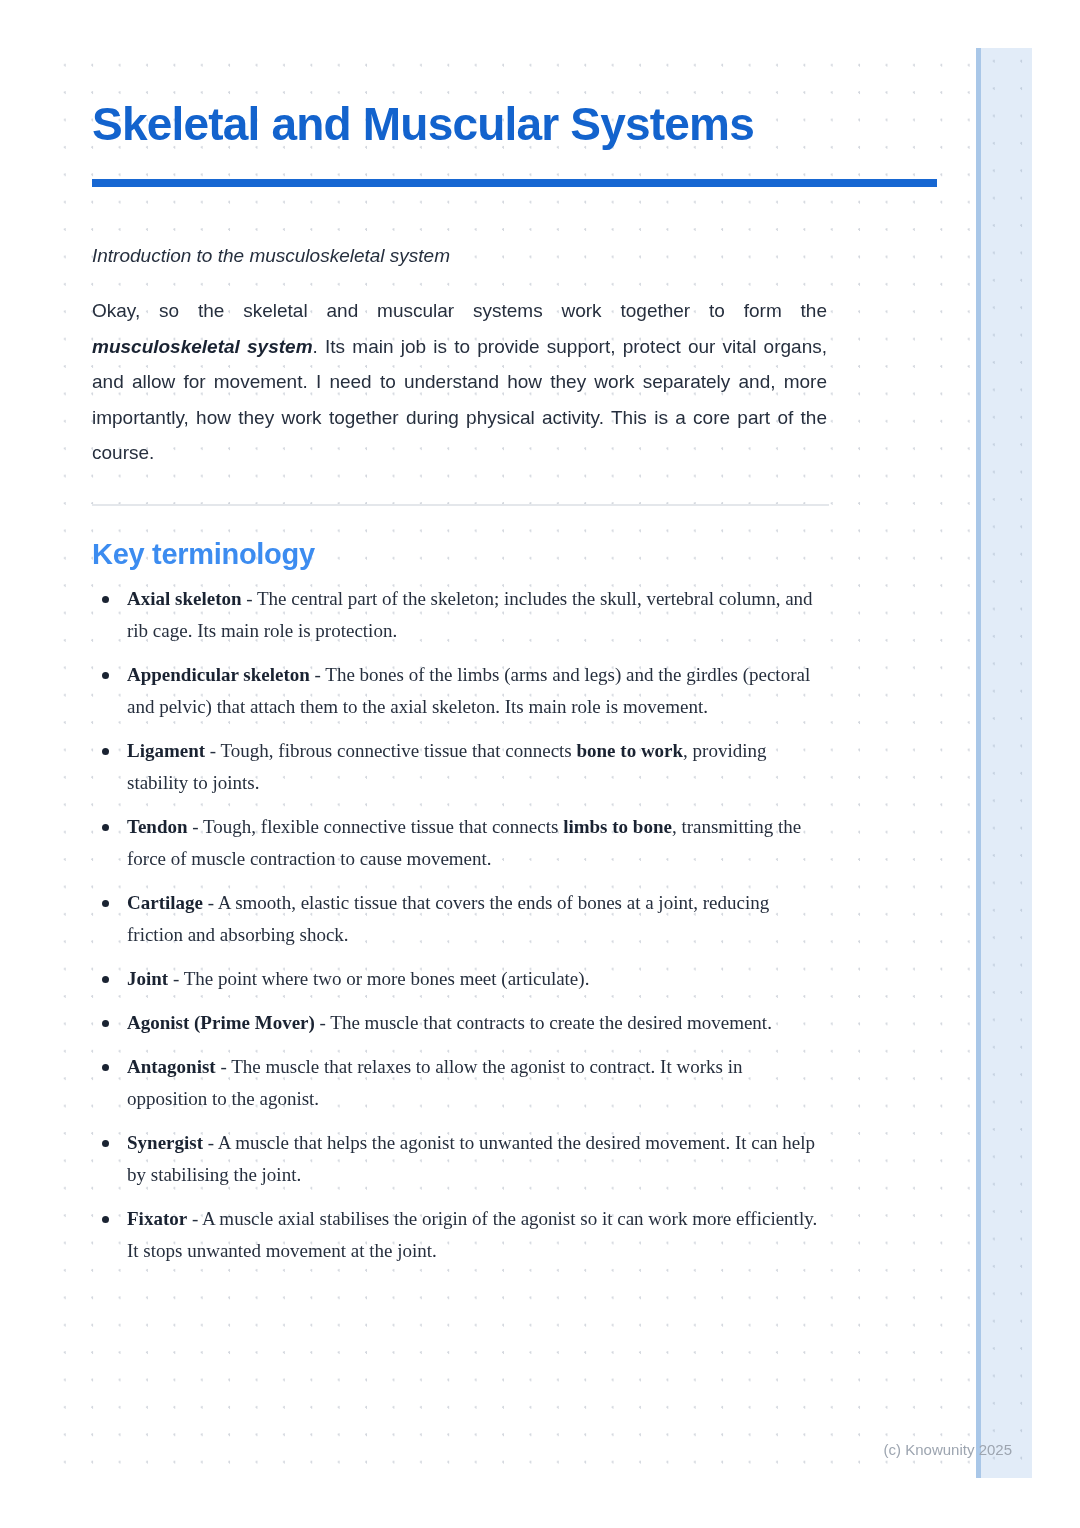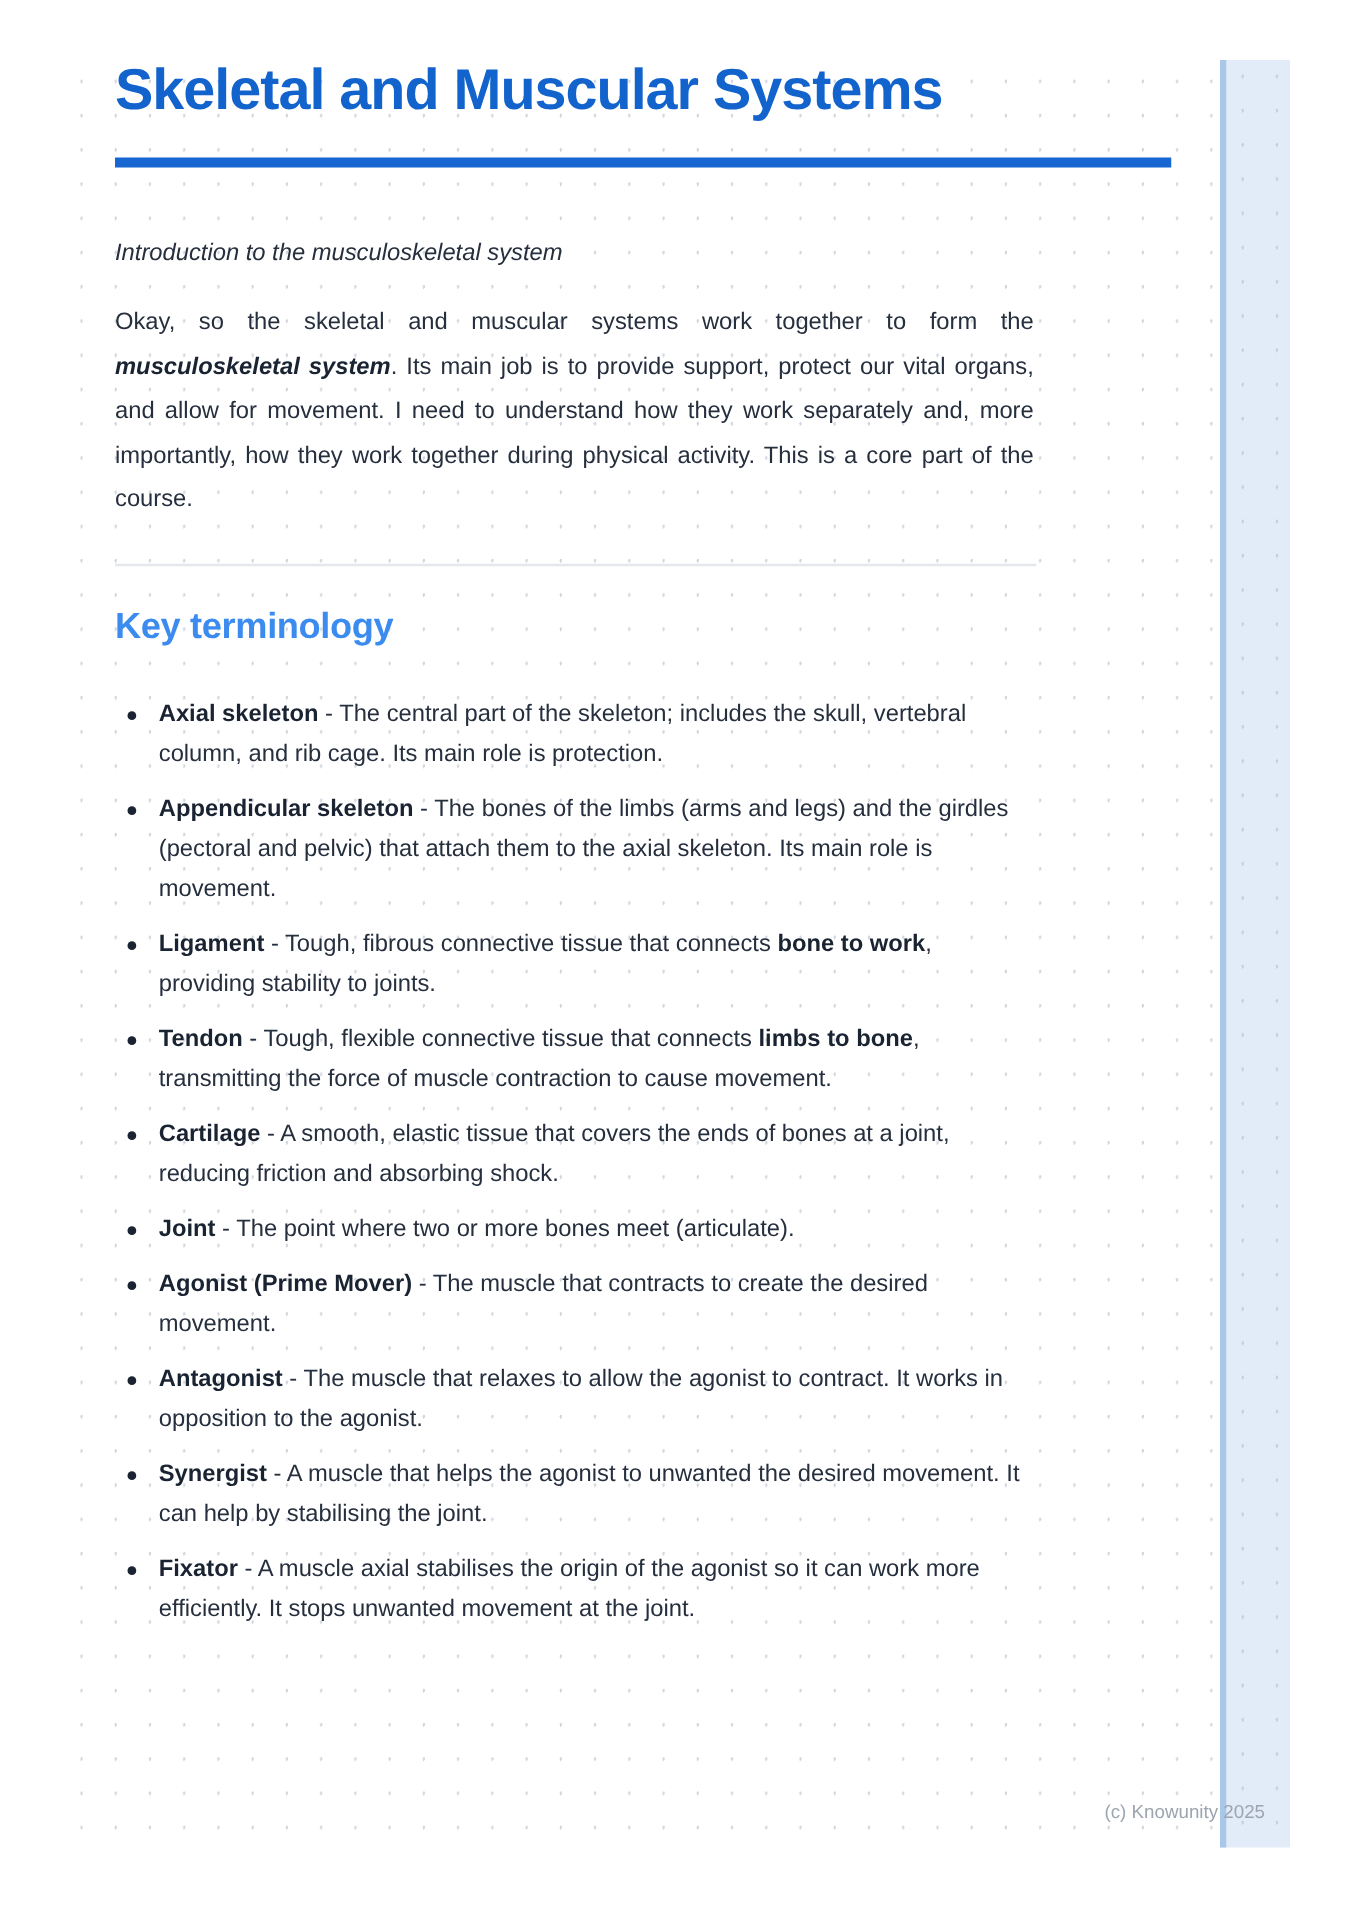--- a/index.html
+++ b/index.html
@@ -39,21 +39,21 @@
     background-image:radial-gradient(1.2px 2.2px at 13px 13px, #c3cfde 70%, rgba(255,255,255,0) 76%);
     background-size:27.4px 27.4px;
     border-left:5px solid var(--strip-border);
   }
   .content{
     position:absolute;
     left:92px;top:0;
     width:845px;
   }
   h1.page-title{
-    margin-top:42px;
+    margin-top:95px;
     max-width:720px;
     font-size:46px;
     line-height:1.3;
     font-weight:700;
     letter-spacing:-0.8px;
     color:var(--title-blue);
   }
   .title-underline{
     margin-top:24px;
     width:845px;height:8px;
@@ -81,22 +81,23 @@
     background:var(--divider);
   }
   h2.section-heading{
     margin-top:32px;
     font-size:29px;
     font-weight:700;
     letter-spacing:-0.3px;
     color:var(--heading-blue);
   }
   ul.term-list{
-    margin-top:38px;
+    margin-top:12px;
     list-style:none;
+    font-family:Liberation Serif, serif;
   }
   li.term-item{
     display:flex;
     align-items:flex-start;
     margin-bottom:12px;
     max-width:735px;
   }
   .bullet{
     flex:none;
     width:7px;height:7px;

